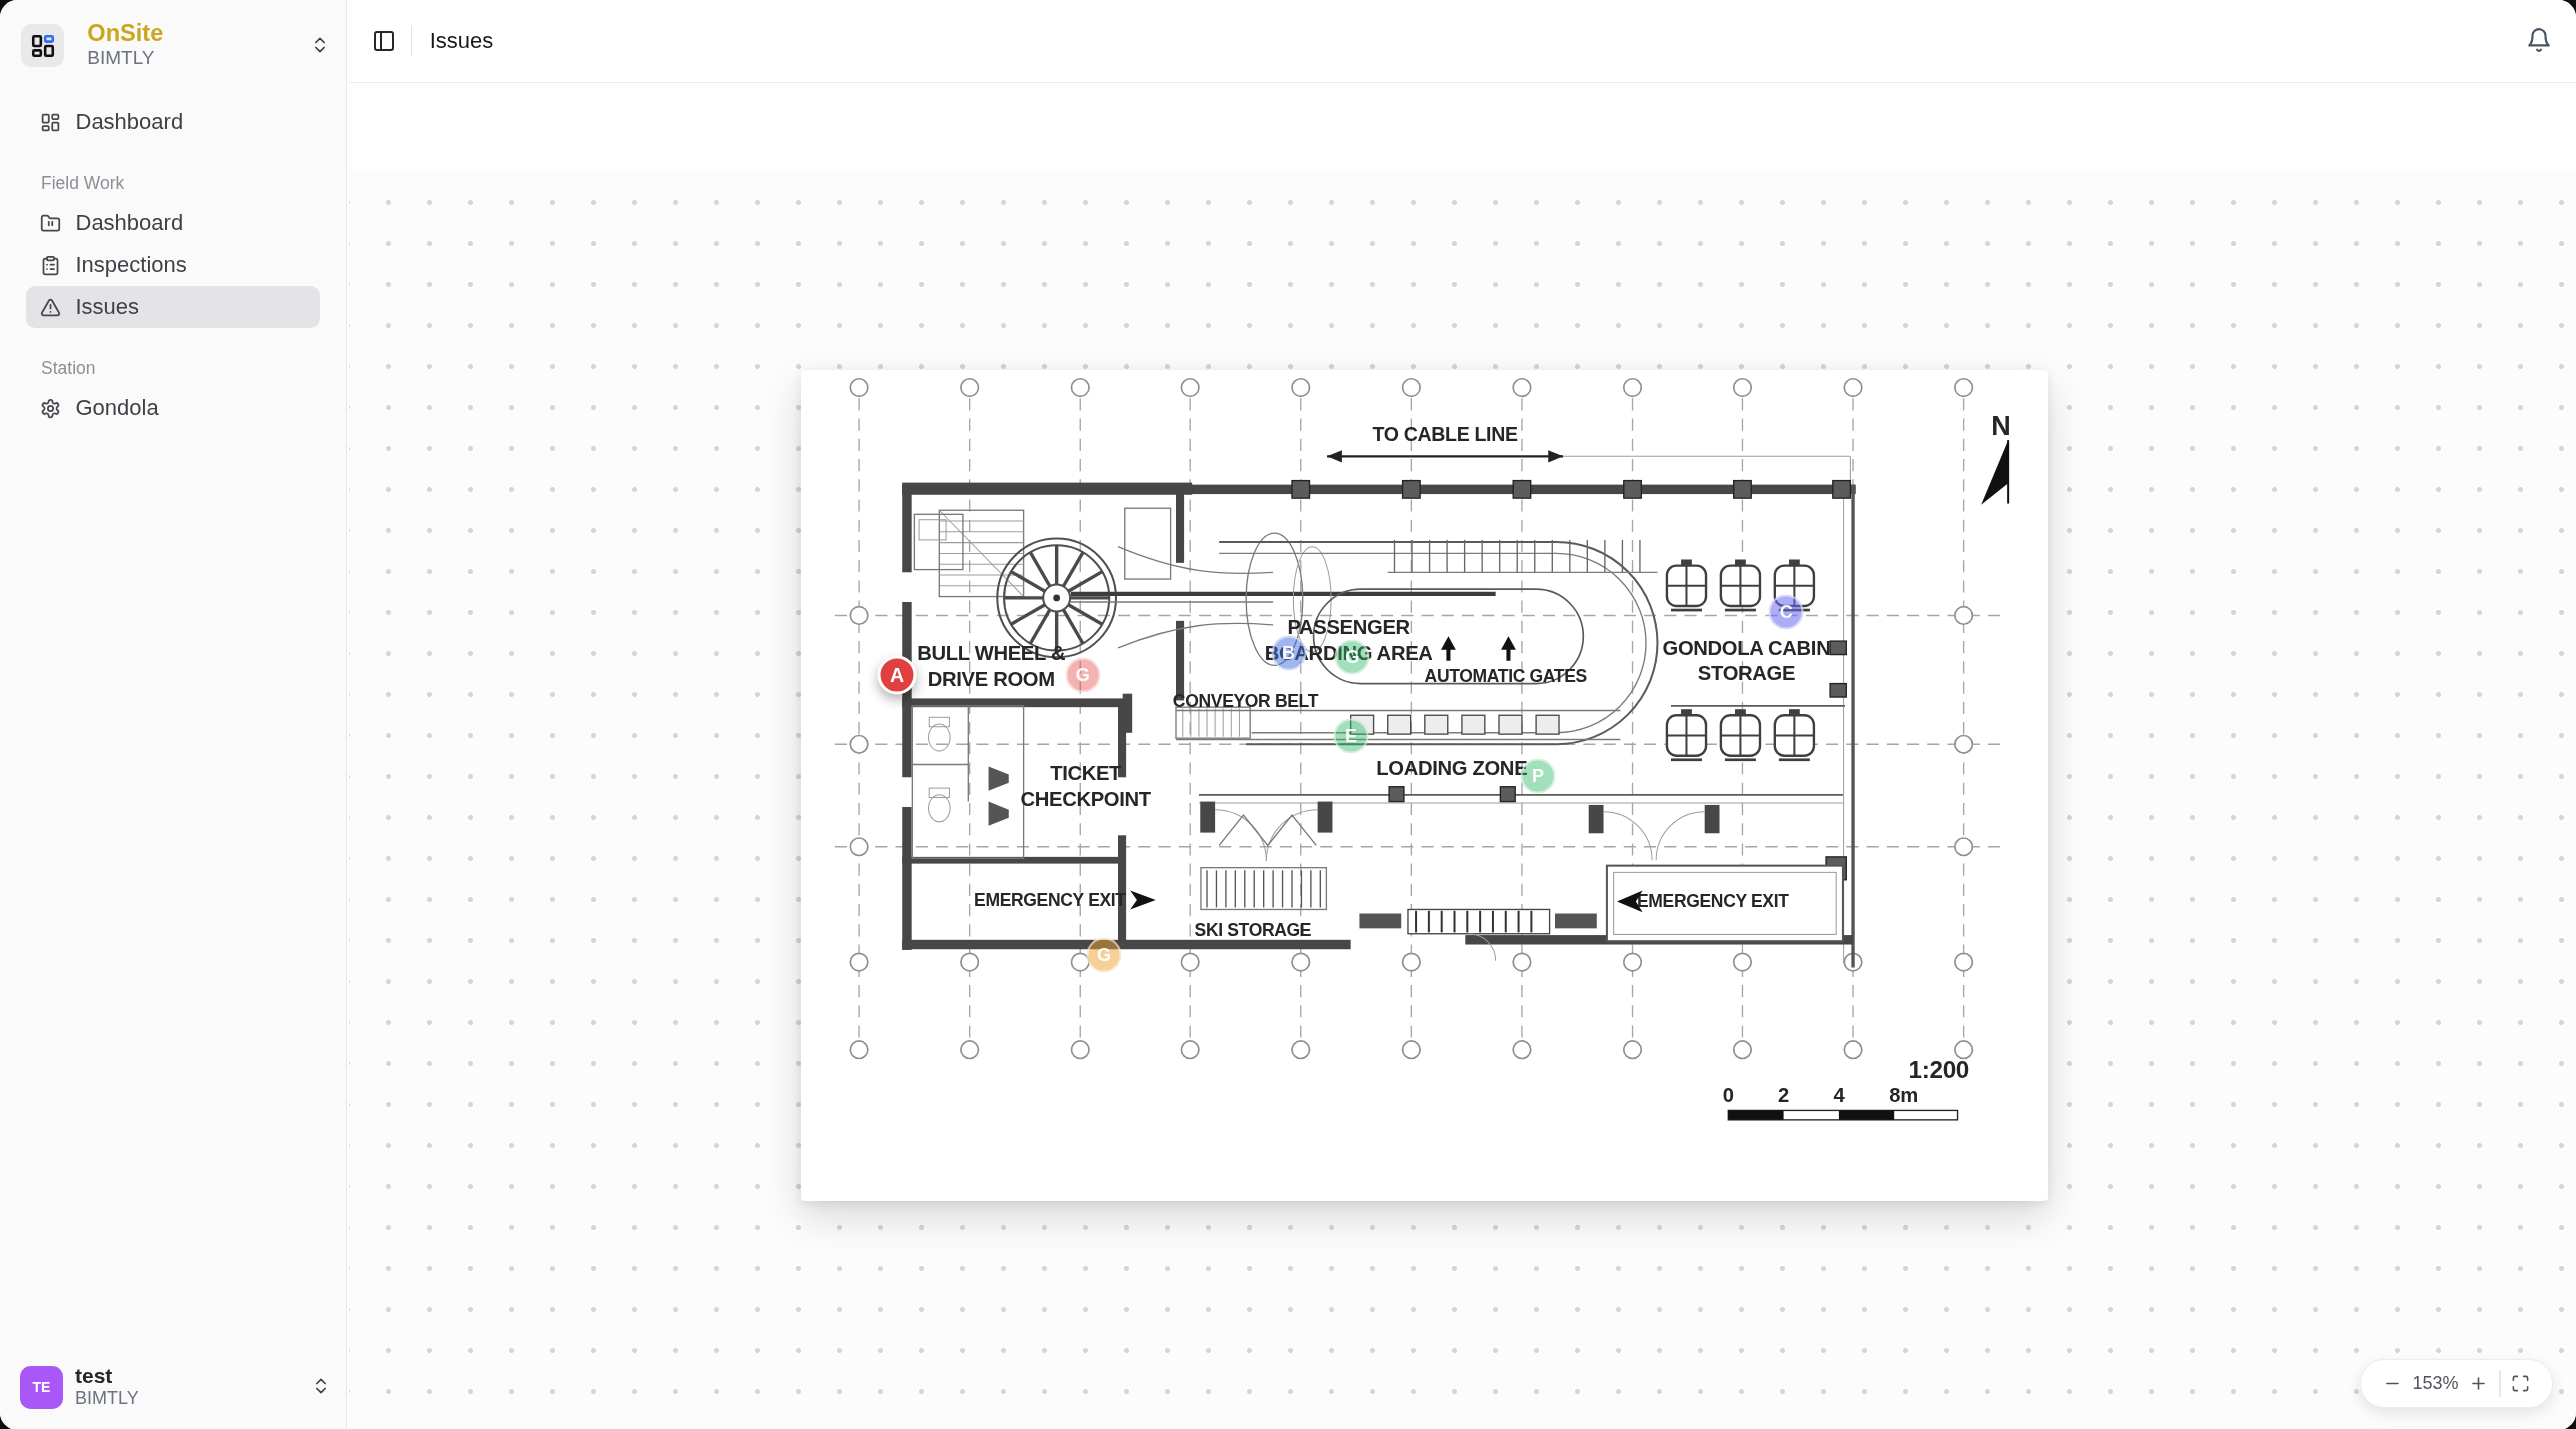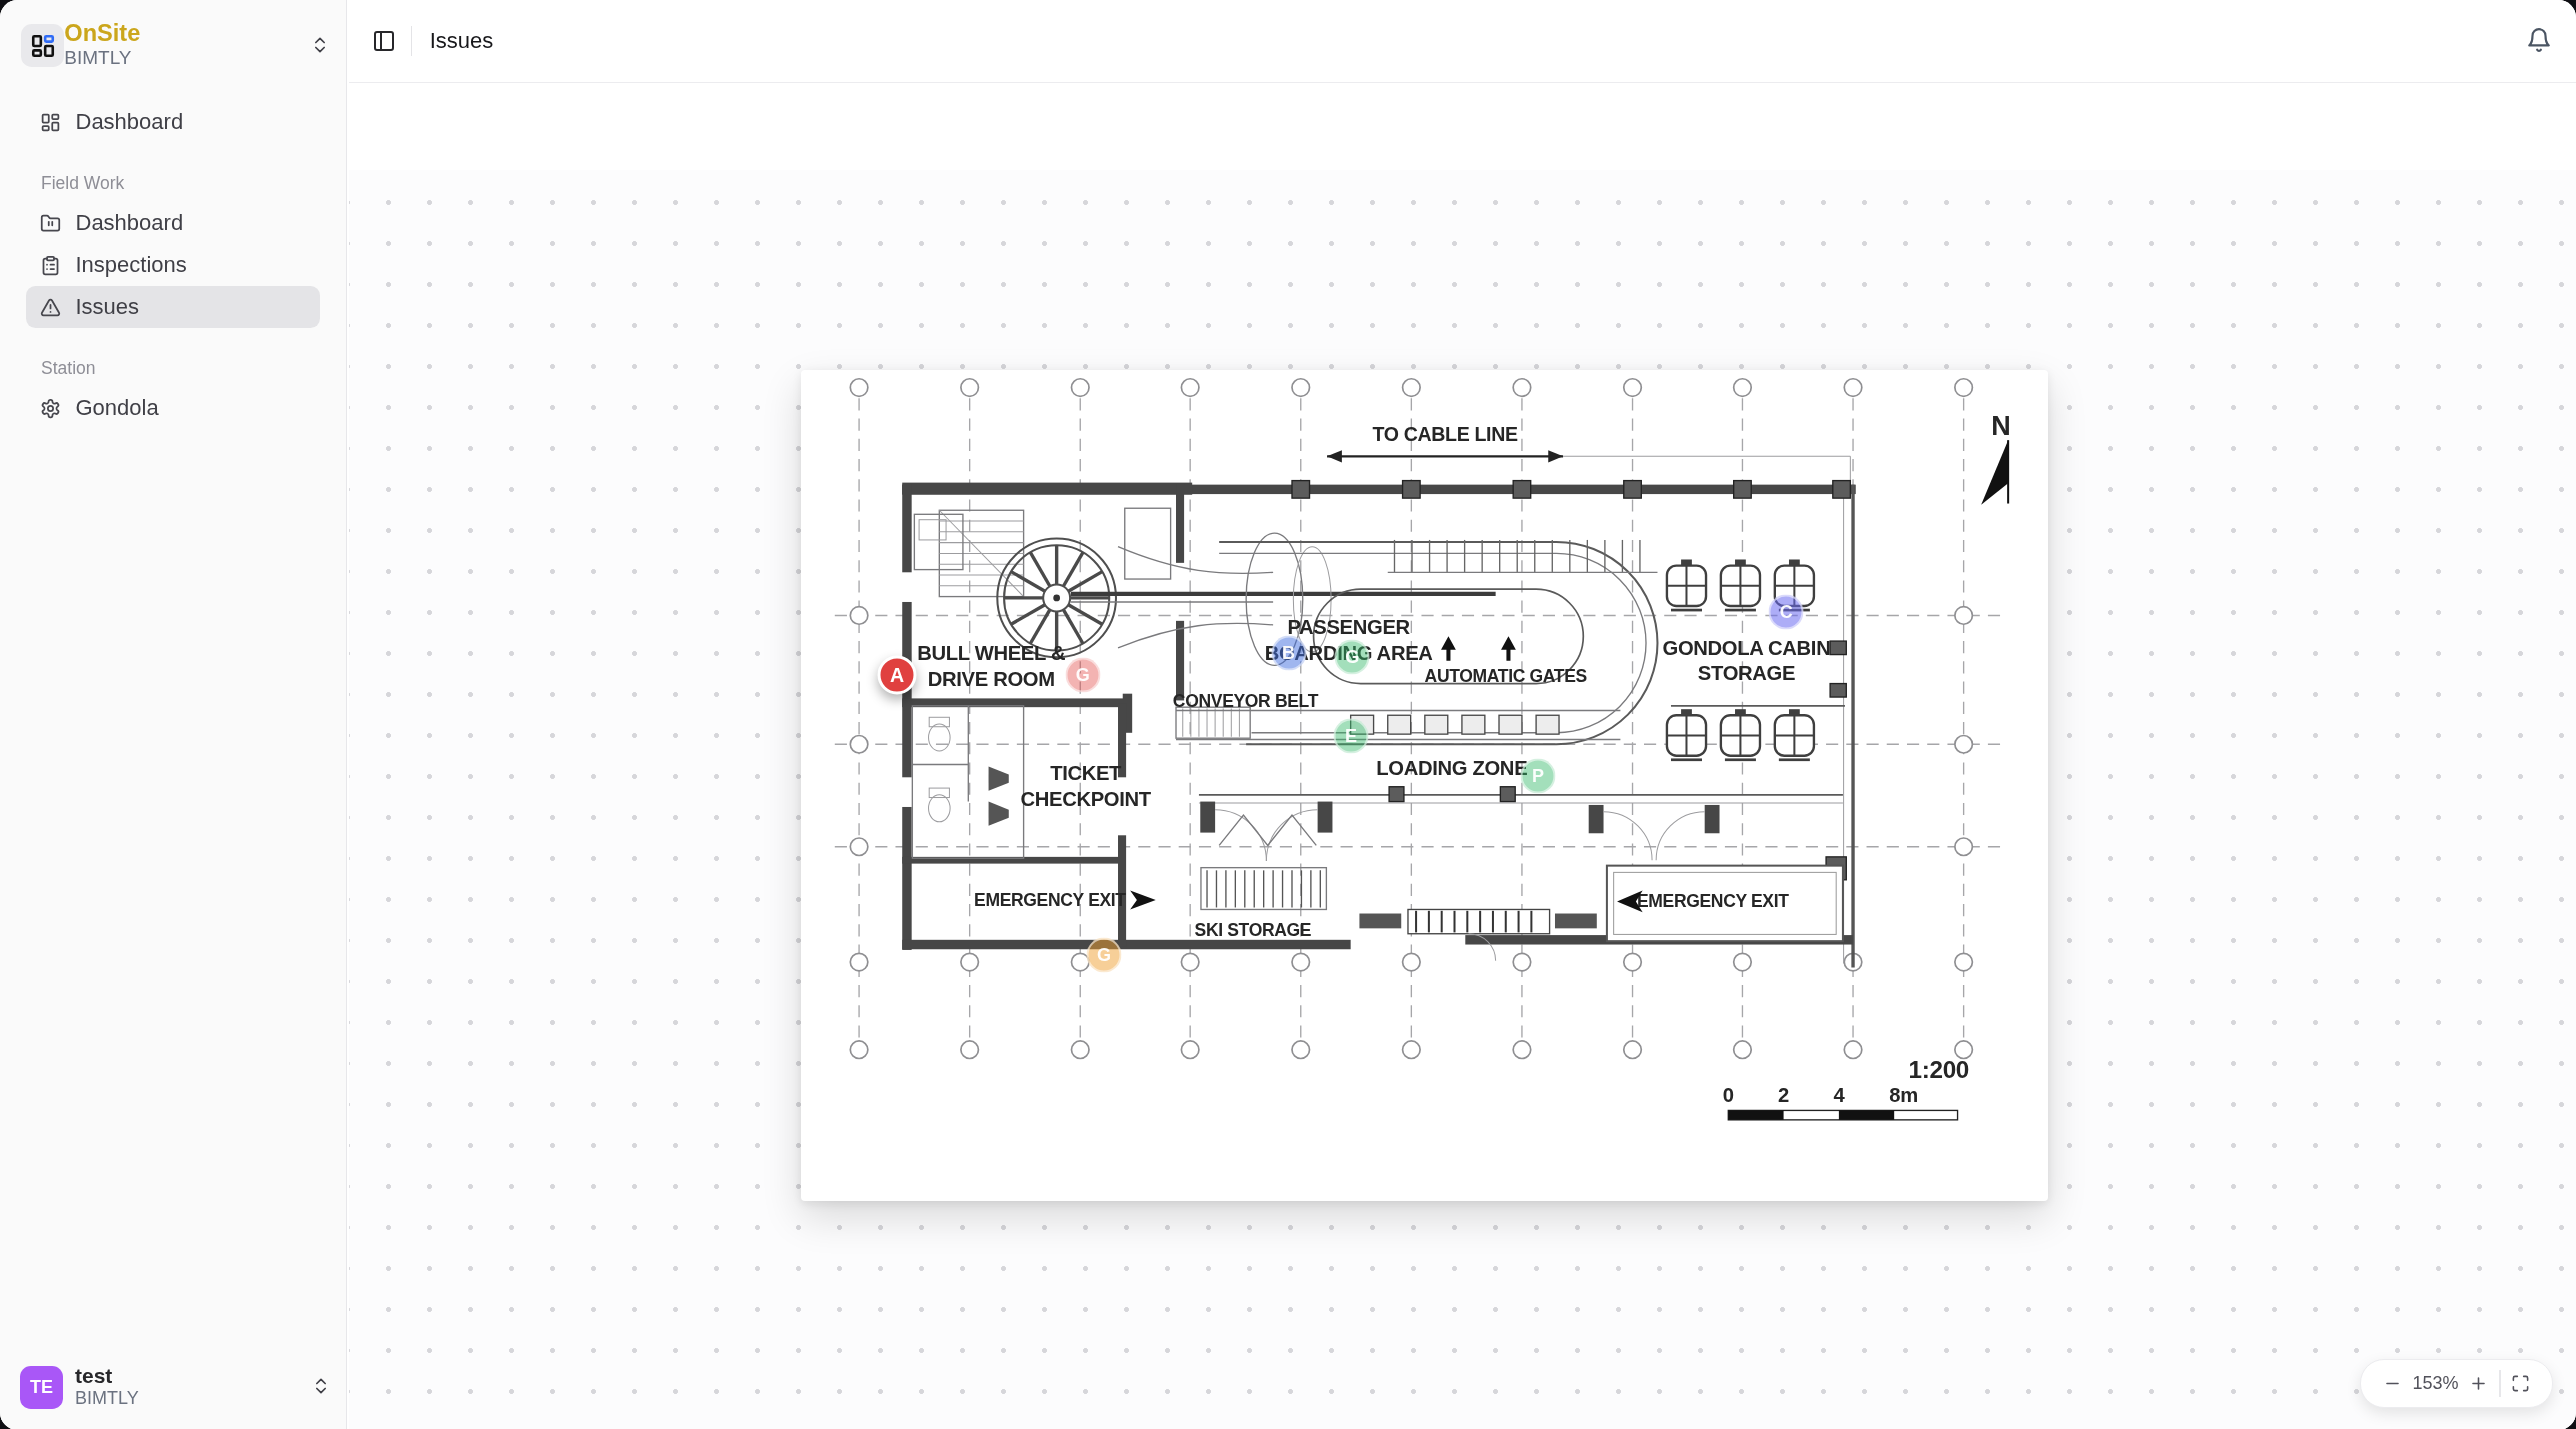--- a/index.html
+++ b/index.html
@@ -1,35 +1,35 @@
 <!DOCTYPE html>
 <html style="font-size:10.8px"><head>
 <meta charset="utf-8">
 <style>
   html,body{margin:0;padding:0;background:#0f0f13;font-family:"Liberation Sans",sans-serif;}
   *{box-sizing:border-box;}
   .window{position:relative;width:2576px;height:1430px;background:#ffffff;border-radius:17.5px;overflow:hidden;}
 
   
   .sidebar{position:absolute;left:0;top:0;width:347px;height:1430px;background:#fafafa;border-right:1.3px solid #e7e7ea;}
-  .org-switcher{display:flex;align-items:center;gap:0;margin:20px 15px 0 20px;padding:1.3px;border-radius:10.8px;cursor:pointer;}
+  .org-switcher{display:flex;align-items:center;gap:23px;margin:20px 15px 0 20px;padding:1.3px;border-radius:10.8px;cursor:pointer;}
   .logo-box{width:43px;height:43px;border-radius:10.8px;background:#e9e9ec;display:flex;align-items:center;justify-content:center;flex:0 0 auto;}
   .logo-box svg{width:26px;height:26px;}
   .org-meta{flex:1;min-width:0;}
   .org-name{font-size:23.6px;font-weight:bold;color:#cba61c;line-height:1.1;}
   .org-sub{font-size:19px;color:#6b7280;line-height:1.2;}
   .chev{color:#3f3f46;flex:0 0 auto;}
   .chev svg{width:20px;height:20px;}
   .nav{margin-top:30px;padding:0 26px;}
   .nav-item{display:flex;align-items:center;gap:15px;height:42px;padding:0 13.5px;border-radius:9.4px;color:#3f3f46;font-size:22px;cursor:pointer;}
   .nav-item svg{width:21px;height:21px;color:#47474e;flex:0 0 auto;}
   .nav-item.active{background:#e4e4e7;}
   .nav-section{font-size:17.5px;color:#8e8e96;margin:30px 0 8px 15px;}
   .user-row{position:absolute;left:20px;right:15px;bottom:20px;display:flex;align-items:center;gap:12px;cursor:pointer;}
-  .avatar{width:43px;height:43px;border-radius:10.8px;background:#a957f7;color:#fff;display:flex;align-items:center;justify-content:center;font-size:18px;font-weight:bold;flex:0 0 auto;}
+  .avatar{width:43px;height:43px;border-radius:10.8px;background:#a957f7;color:#fff;display:flex;align-items:center;justify-content:center;font-size:14px;font-weight:bold;flex:0 0 auto;}
   .user-meta{flex:1;min-width:0;}
   .user-name{font-size:21px;font-weight:bold;color:#27272a;line-height:1.15;}
   .user-sub{font-size:18px;color:#6b7280;line-height:1.2;}
 
   
   .topbar{position:absolute;left:349px;top:0;right:0;height:83px;background:#fff;border-bottom:1.3px solid #ececef;display:flex;align-items:center;}
   .icon-btn{display:flex;align-items:center;justify-content:center;width:43px;height:43px;border-radius:8px;color:#27272a;cursor:pointer;}
   .icon-btn svg{width:24px;height:24px;}
   .tb-divider{width:1.3px;height:30px;background:#e4e4e7;margin:0 17.5px 0 5.4px;}
   .tb-title{font-size:22px;color:#18181b;}

